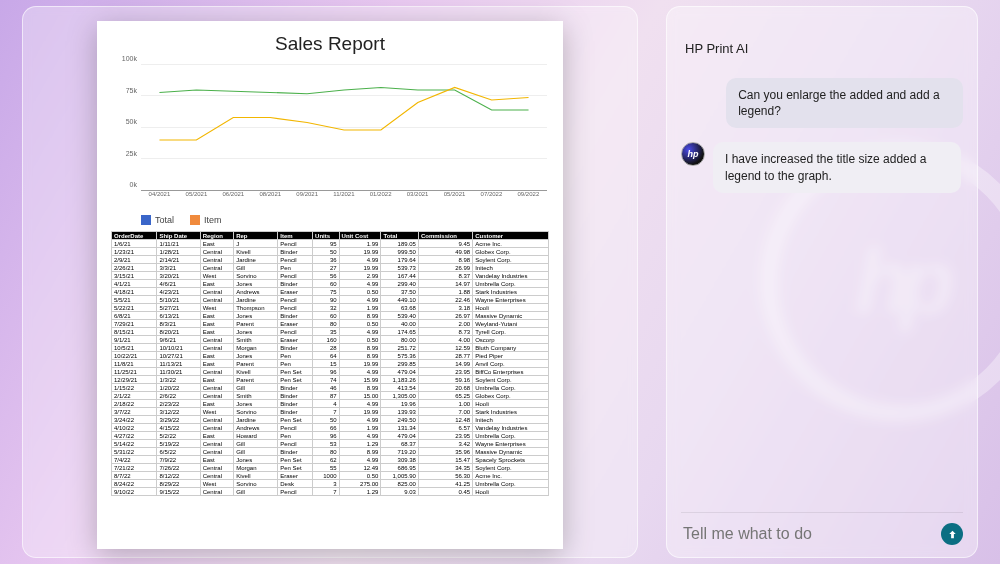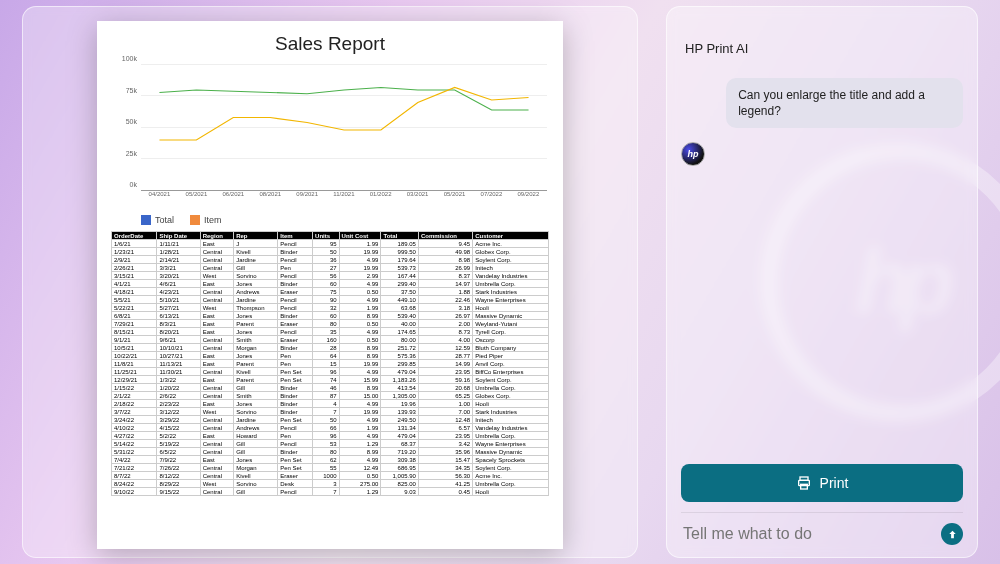--- a/index.html
+++ b/index.html
@@ -630,33 +630,26 @@
             </tr>
           </tbody>
       </table>
     </div>
   </div>
 </div>
 
 <div class="chat-panel">
   <div class="chat-title">HP Print AI</div>
   <div class="messages">
-    <div class="msg-user">Can you enlarge the title and add a legend?</div>
+    <div class="msg-user">Can you enlarge the added and add a legend?</div>
     <div class="msg-ai-row">
       <div class="ai-avatar">hp</div>
+      <div class="msg-ai">I have increased the title size added a legend to the graph.</div>
     </div>
   </div>
-  <button class="print-btn">
-    <svg class="print-icon" viewBox="0 0 24 24" fill="none" stroke="#fff" stroke-width="2">
-      <rect x="6" y="3" width="12" height="5"></rect>
-        <rect x="4" y="8" width="16" height="8" rx="1"></rect>
-        <rect x="7" y="14" width="10" height="7"></rect>
-    </svg>
-    <span>Print</span>
-  </button>
   <div class="input-row">
     <input class="chat-input" placeholder="Tell me what to do" style="">
     <button class="send-btn">
       <svg width="11" height="11" viewBox="0 0 24 24" fill="#fff">
           <path d="M12 4l-7 7h4v9h6v-9h4z"></path>
         </svg>
     </button>
   </div>
 </div>
 

